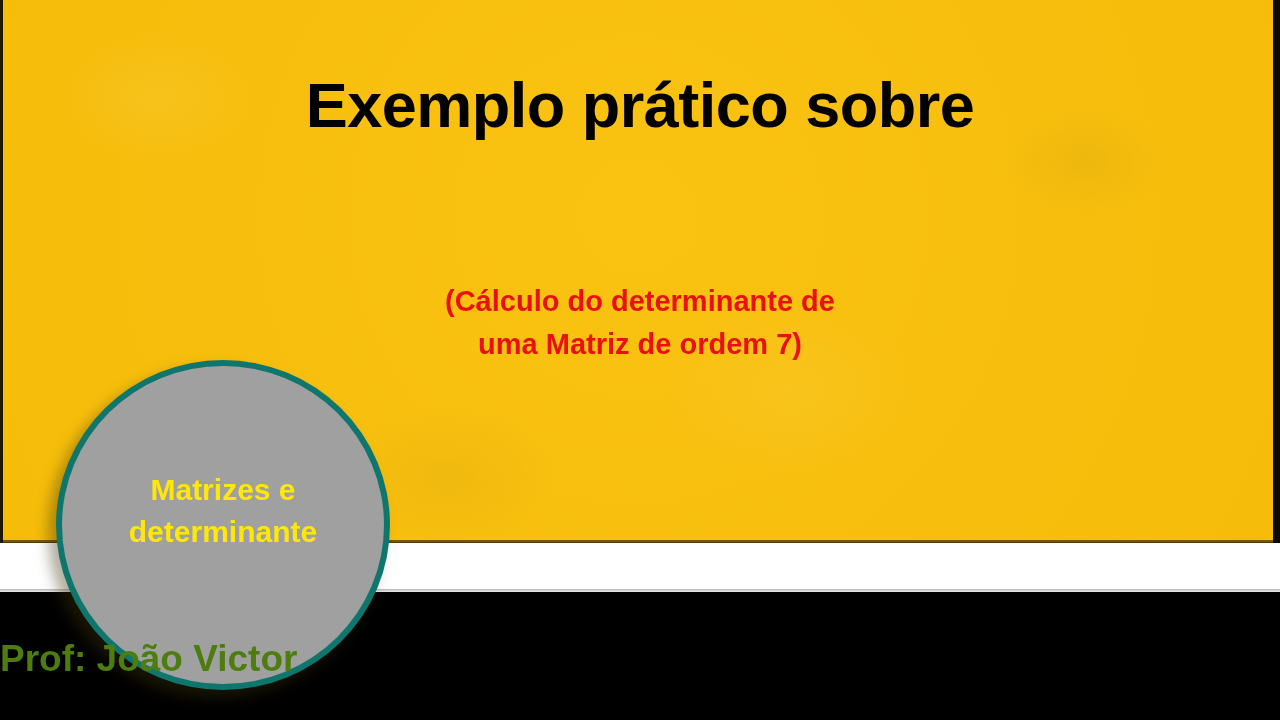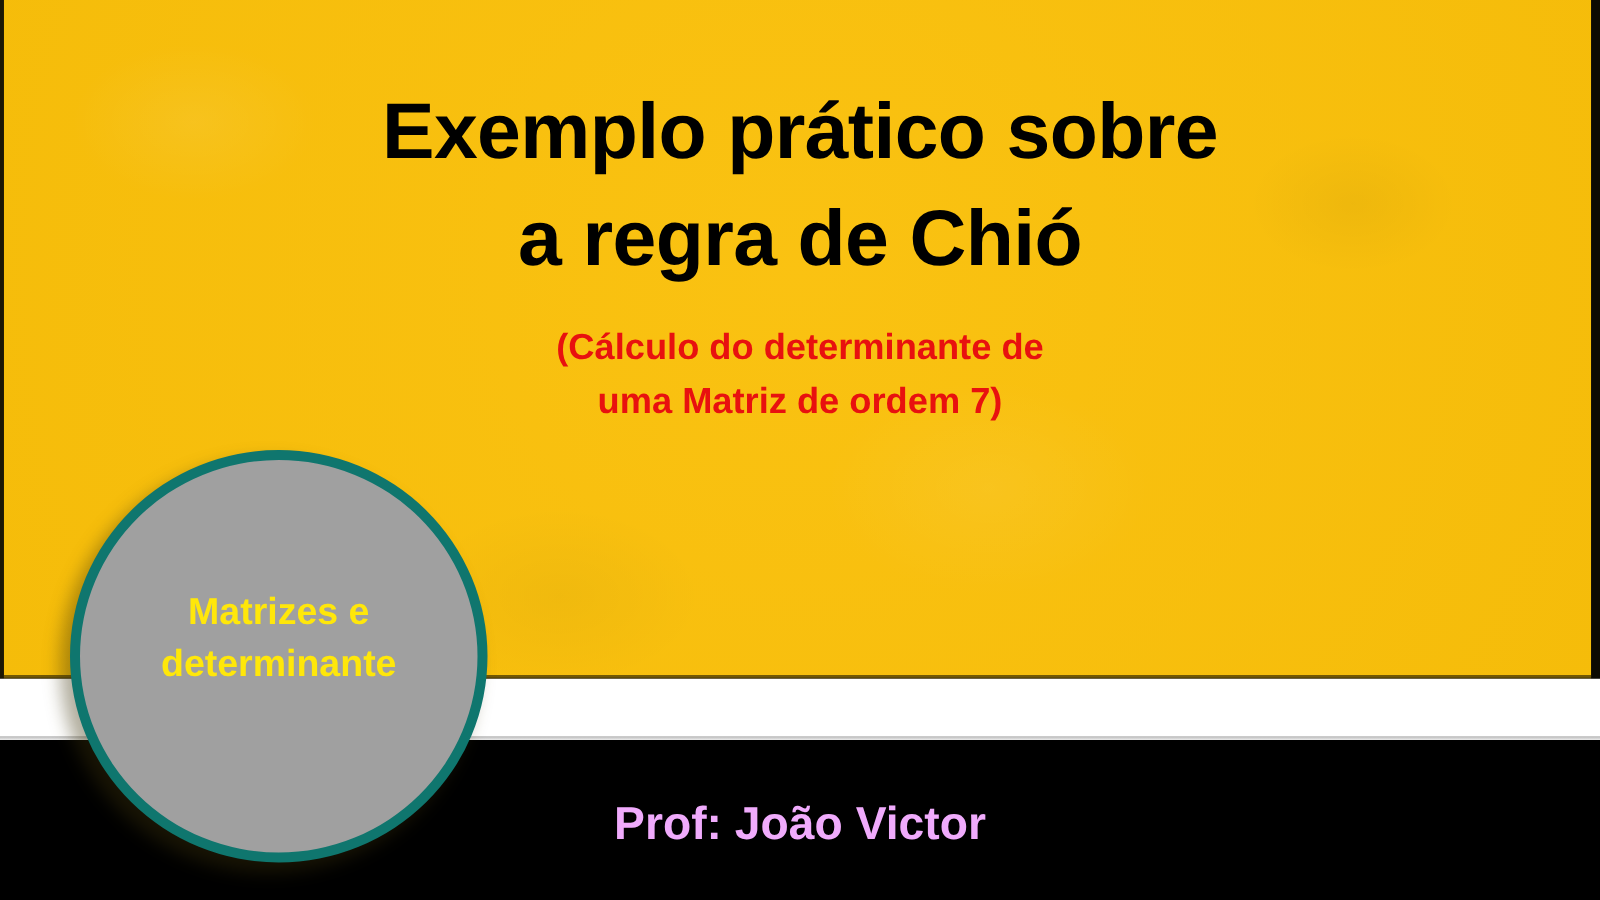--- a/index.html
+++ b/index.html
@@ -100,21 +100,21 @@
     font-size: 63px;
     line-height: 86px;
     letter-spacing: -0.5px;
     white-space: nowrap;
   }
 
   
   .subtitle-block {
     position: absolute;
     left: 0;
-    top: 257px;
+    top: 280px;
     width: 1280px;
     text-align: center;
   }
   .subtitle-line {
     color: #E8110F;
     font-weight: bold;
     font-size: 29px;
     line-height: 43px;
     white-space: nowrap;
   }
@@ -131,21 +131,21 @@
     filter: blur(7px);
   }
   .badge {
     position: absolute;
     left: 56px;
     top: 360px;
     width: 334px;
     height: 330px;
     border-radius: 50%;
     background: #A0A0A0;
-    border: 8px solid #0f766e;
+    border: 6px solid #0f766e;
     box-sizing: border-box;
     display: flex;
     align-items: center;
     justify-content: center;
   }
   .badge-text {
     color: #FFE70A;
     font-weight: bold;
     font-size: 30px;
     line-height: 42px;
@@ -153,41 +153,40 @@
     white-space: nowrap;
     transform: translateY(-14px);
   }
 
   
   .presenter {
     position: absolute;
     left: 0;
     top: 636px;
     width: 1280px;
-    text-align: center;
-    color: #f0abfc;
+    text-align: left;
+    color: #4d7c0f;
     font-weight: bold;
     font-size: 37px;
     line-height: 46px;
     white-space: nowrap;
   }
 </style>
 </head>
 <body>
 
 <div class="slide">
 
   <div class="yellow-panel"></div>
   <div class="panel-edge-bottom"></div>
   <div class="frame-left"></div>
   <div class="frame-right"></div>
 
   <div class="title-block">
     <div class="title-line">Exemplo prático sobre</div>
-    <div class="title-line">a regra de Chió</div>
   </div>
 
   <div class="subtitle-block">
     <div class="subtitle-line">(Cálculo do determinante de</div>
     <div class="subtitle-line">uma Matriz de ordem 7)</div>
   </div>
 
   <div class="white-band"></div>
   <div class="white-band-shadow"></div>
   <div class="black-bar"></div>

